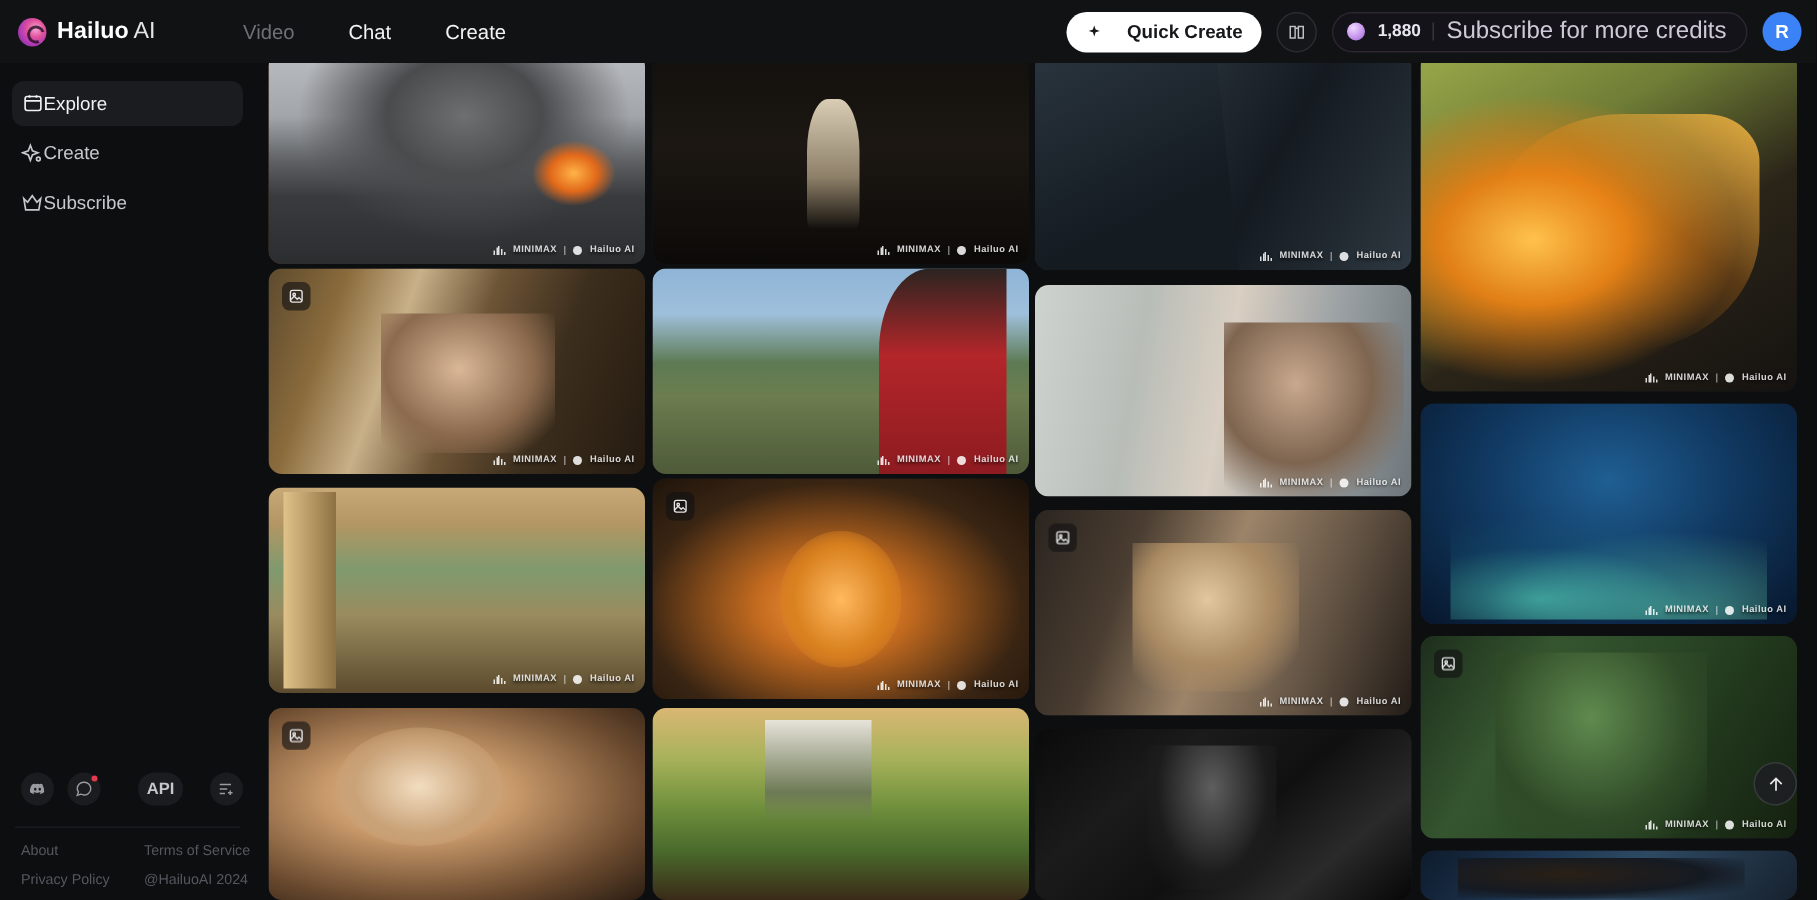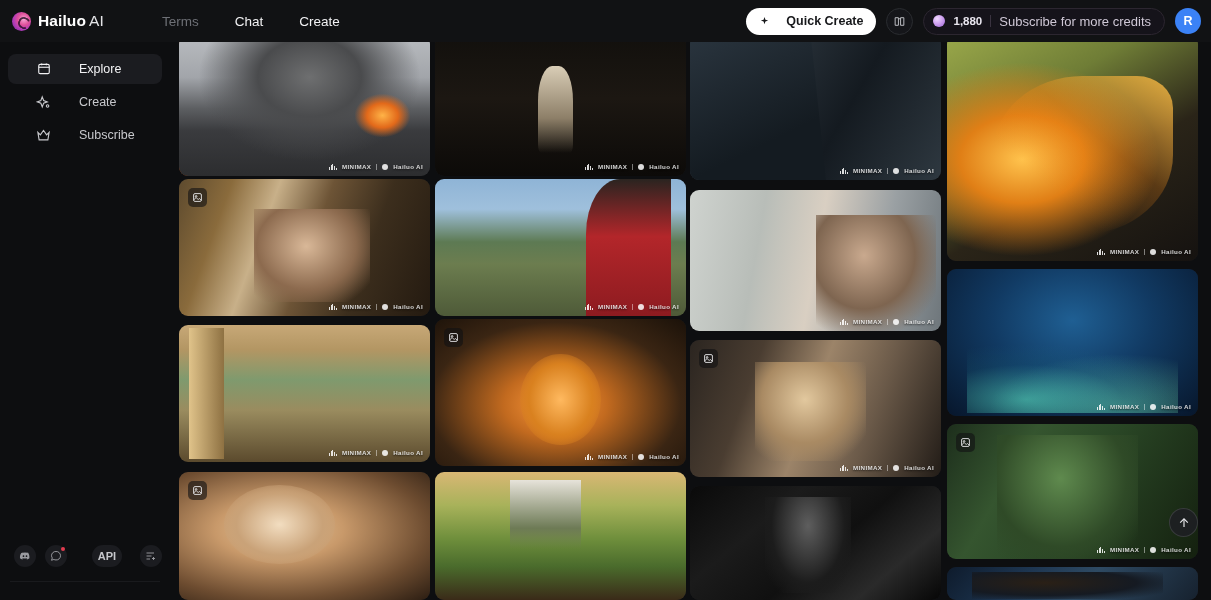--- a/index.html
+++ b/index.html
@@ -52,37 +52,37 @@
   }
   .credits-pill {
     display:flex; align-items:center; gap:8px;
     height:27px; padding:0 13px 0 9px; border-radius:16px;
     border:1px solid #2c2630; background:#15131a; cursor:pointer; white-space:nowrap;
   }
   .orb { width:12px;height:12px;border-radius:50%;
     background: radial-gradient(circle at 35% 30%, #f0d8ff 0%, #cfa2f0 45%, #9b63d6 100%); flex:none;}
   .credits-amt { font-size:11.5px; color:#e9e6ef; font-weight:600;}
   .credit-div { width:1px; height:12px; background:#3a3340;}
-  .credits-link { font-size:13px; color:#cfc8d6;}
+  .credits-link { font-size:16px; color:#cfc8d6;}
   .avatar {
     width:26px;height:26px;border-radius:50%;
     background:#3b82f6; color:#fff; font-size:12.5px; font-weight:700;
     display:flex;align-items:center;justify-content:center; cursor:pointer;
   }
 
   
   .sidebar {
     position:absolute; top:42px; left:0; width:170px; height:558px;
     background:#0d0e10; z-index:30;
     display:flex; flex-direction:column;
   }
   .side-nav { padding: 12px 8px 0 8px; display:flex; flex-direction:column; gap:3px;}
   .side-item {
-    display:flex; align-items:center; gap:28px;
-    height:30px; padding:0 28px; border-radius:8px;
+    display:flex; align-items:center; gap:0;
+    height:30px; padding:0 6px; border-radius:8px;
     font-size:12.5px; color:#c7c8cc; cursor:pointer; text-decoration:none;
   }
   .side-item.active { background:#1b1c20; color:#f2f2f4; }
   .side-item .si { width:15px;height:15px;flex:none;display:flex;align-items:center;justify-content:center;}
 
   .side-bottom { margin-top:auto; padding:0 10px 8px 10px; }
   .social-row { display:flex; align-items:center; gap:9px; padding: 0 0 14px 4px;}
   .social-btn {
     width:22px;height:22px;border-radius:50%;
     background:#1b1c20; display:flex;align-items:center;justify-content:center;
@@ -197,21 +197,21 @@
   <div class="header">
 
     <div class="brand">
       <div class="logo-mark"></div>
       <div class="brand-text">
         <span>Hailuo</span><span class="ai">AI</span>
       </div>
     </div>
 
     <nav class="nav">
-      <a href="#" class="muted">Terms</a>
+      <a href="#" class="muted">Video</a>
       <a href="#" class="active">Chat</a>
       <a href="#" class="active">Create</a>
     </nav>
 
     <div class="header-right">
 
       <button class="quick-create">
         <svg width="11" height="11" viewBox="0 0 24 24">
           <path d="M12 2l2 6 6 2-6 2-2 6-2-6-6-2 6-2z" fill="#17181b"></path>
         </svg>
@@ -296,20 +296,26 @@
               <path d="M3 12h10"></path>
               <path d="M3 18h7"></path>
               <path d="M17 14v6"></path>
               <path d="M14 17h6"></path>
           </svg>
         </div>
       </div>
 
       <div class="hr"></div>
 
+      <div class="foot-links">
+        <a href="#">About</a>
+        <a href="#" class="c2">Terms of Service</a>
+        <a href="#">Privacy Policy</a>
+        <span class="c2">@HailuoAI 2024</span>
+      </div>
     </div>
   </div>
 
   <div class="gallery" id="gallery">
     <div class="card" style="left: 9px; top: 35px; width: 251px; height: 141px;">
         <div class="art a-kaiju"></div>
         <div class="wm">
           <span class="bars">
             <i style="height:3px"></i>
             <i style="height:5px"></i>

